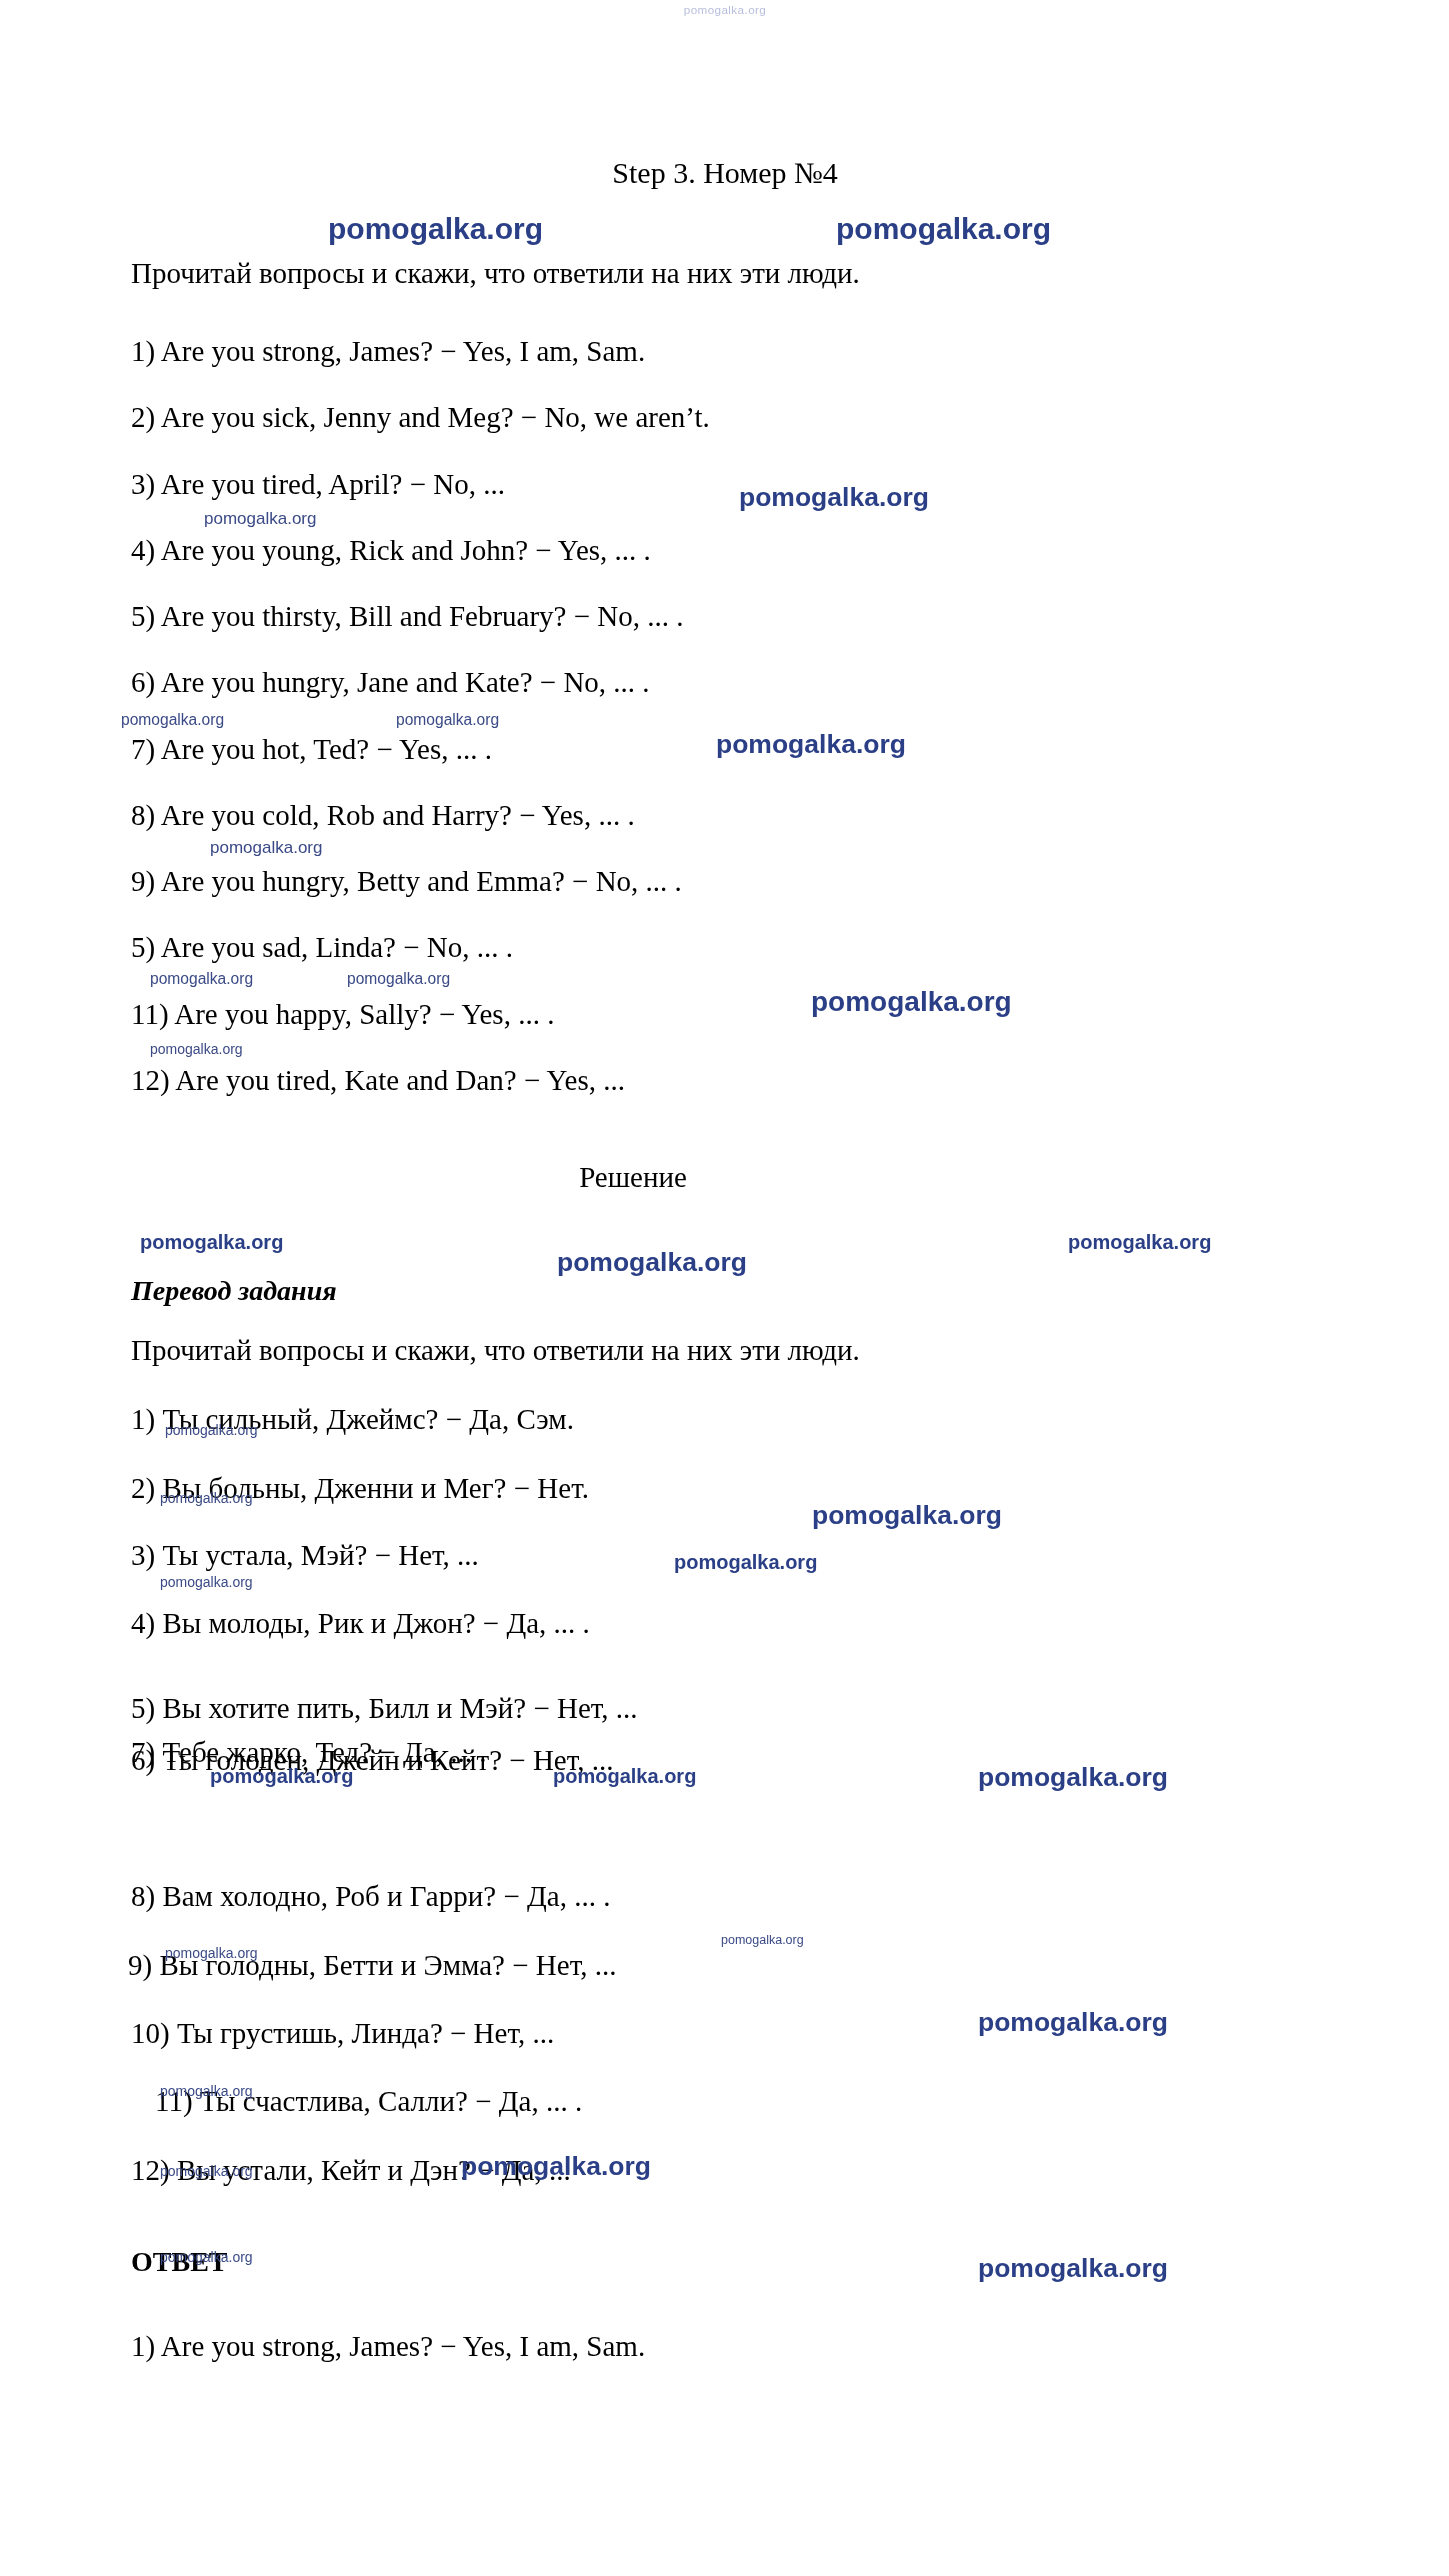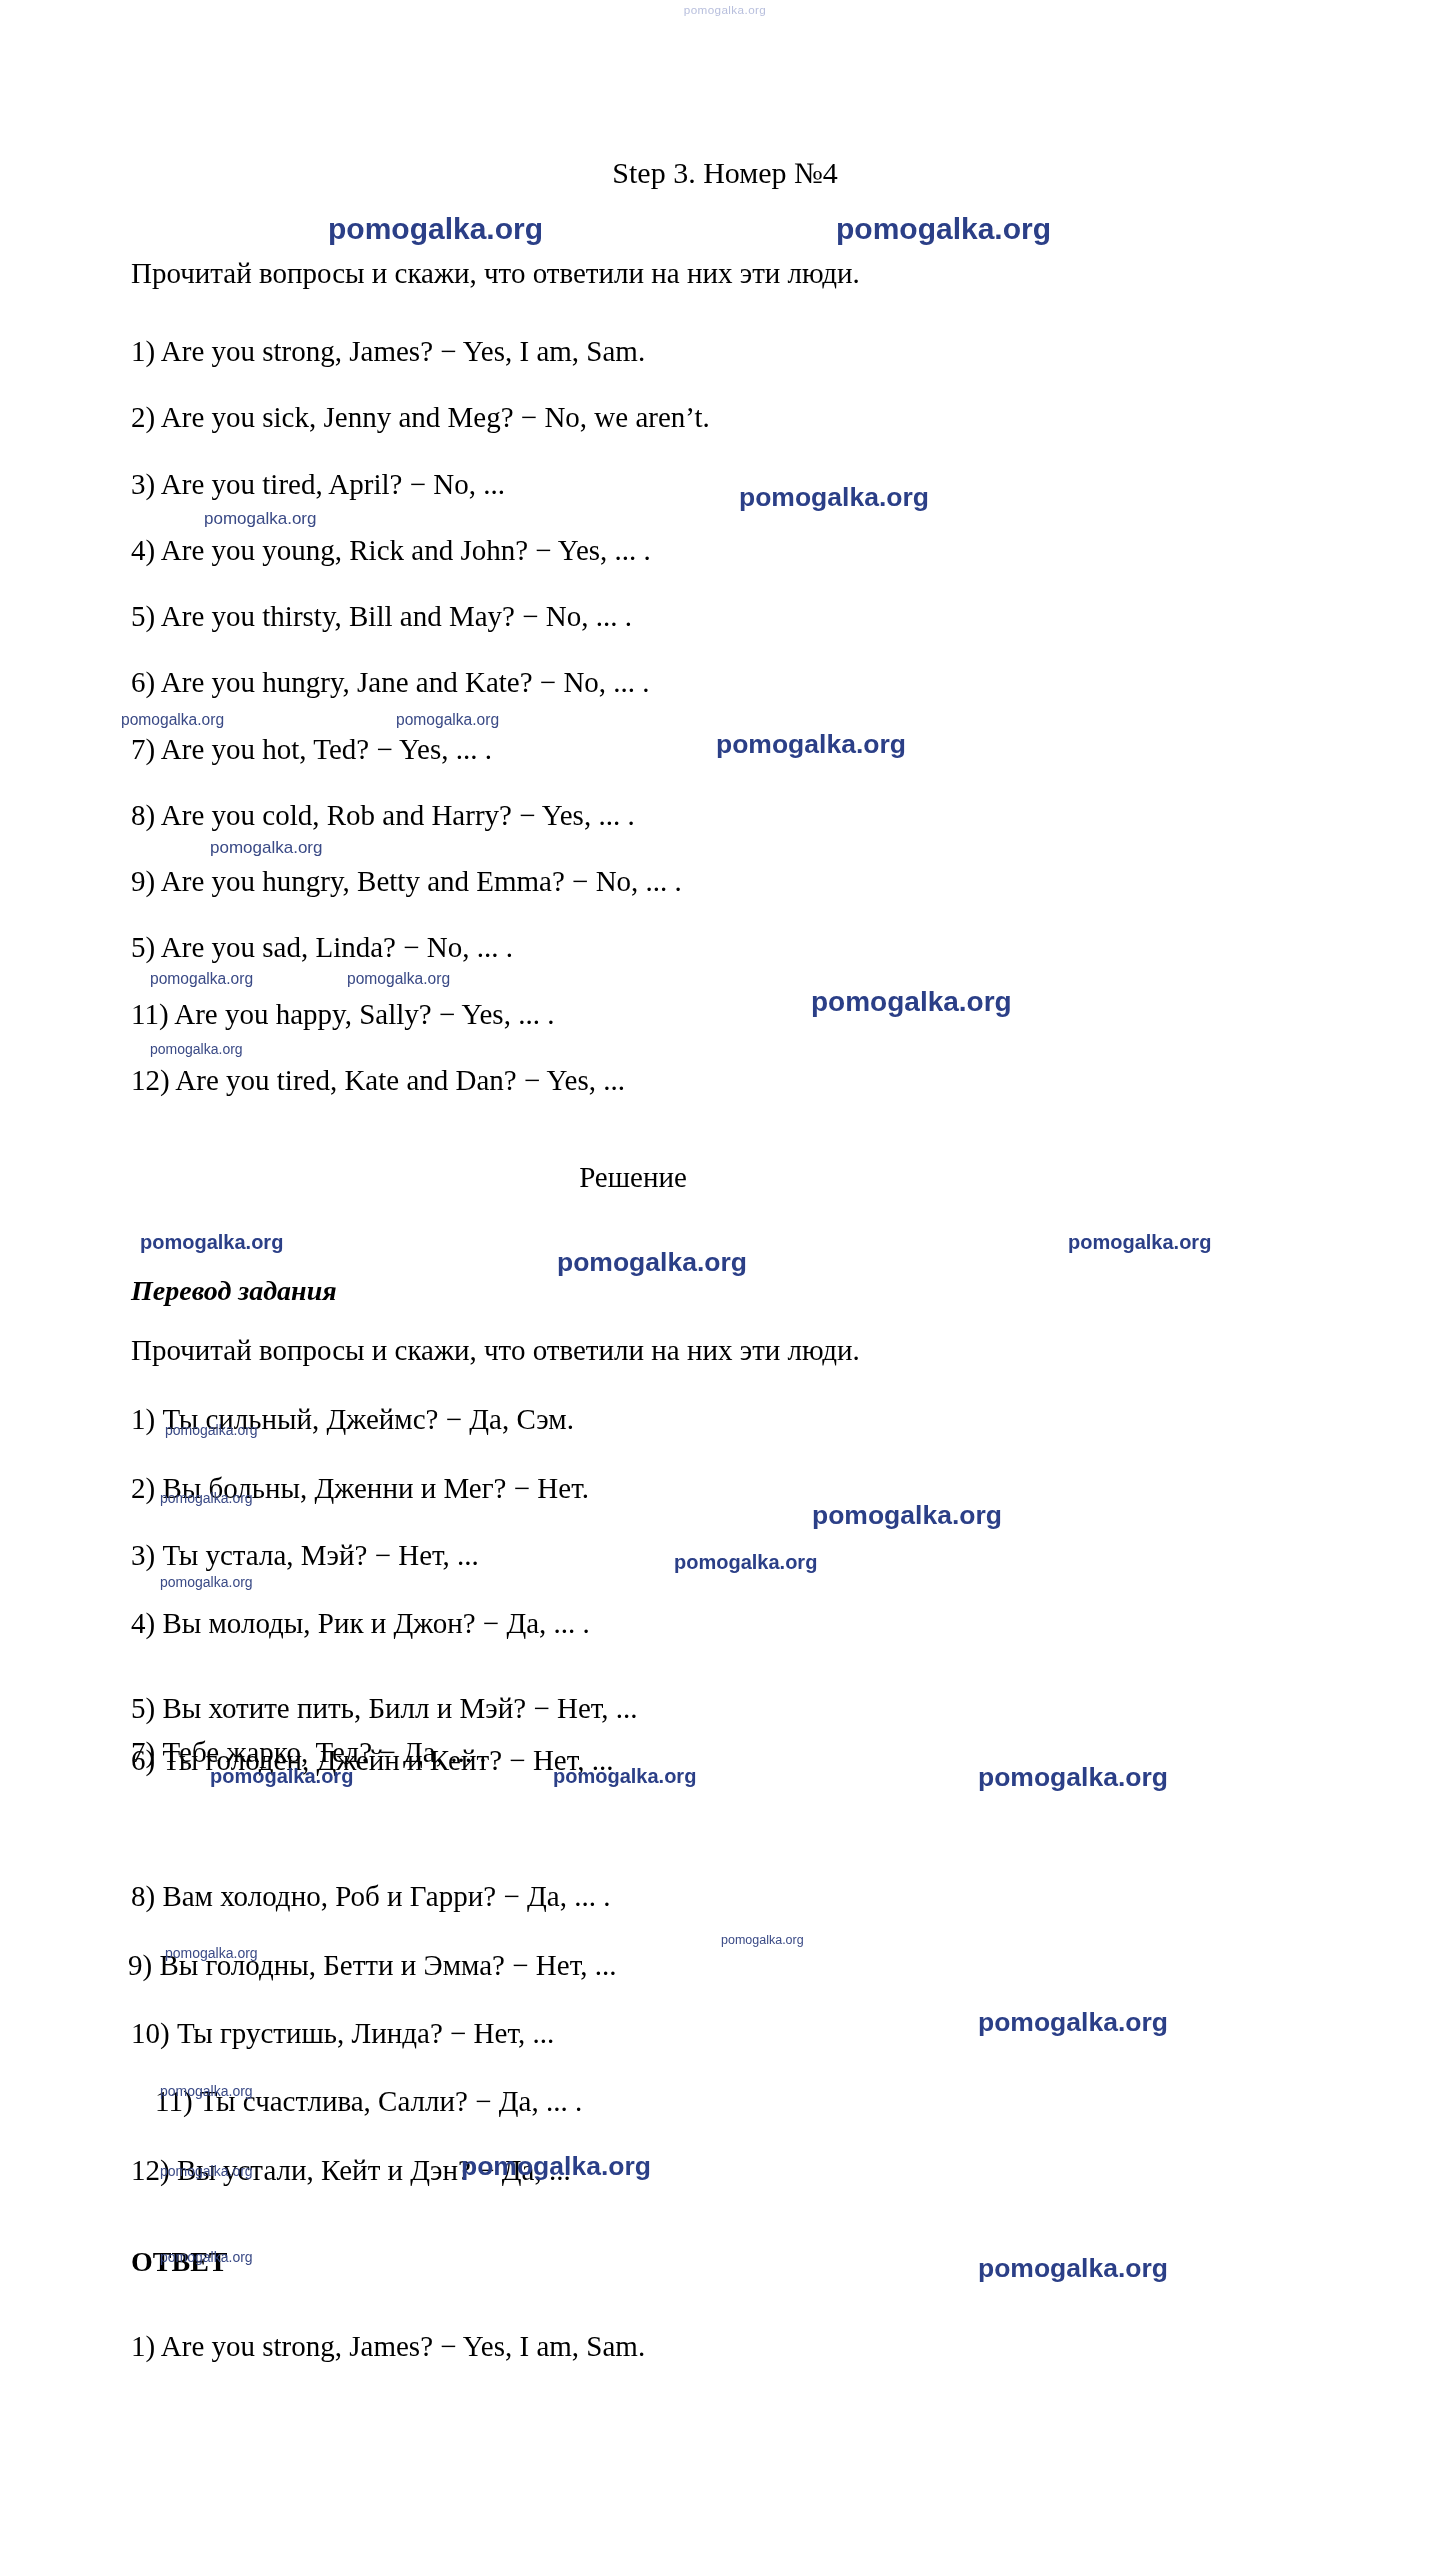--- a/index.html
+++ b/index.html
@@ -97,21 +97,21 @@
 
     <div class="title">Step 3. Номер №4</div>
 
     <div class="line" style="left:131px; top:257px;">Прочитай вопросы и скажи, что ответили на них эти люди.</div>
 
     <div id="task-items">
         <div class="line" style="left: 131px; top: 335px;">1) Are you strong, James? − Yes, I am, Sam.</div>
         <div class="line" style="left: 131px; top: 401px;">2) Are you sick, Jenny and Meg? − No, we aren’t.</div>
         <div class="line" style="left: 131px; top: 468px;">3) Are you tired, April? − No, ...</div>
         <div class="line" style="left: 131px; top: 534px;">4) Are you young, Rick and John? − Yes, ... .</div>
-        <div class="line" style="left: 131px; top: 600px;">5) Are you thirsty, Bill and May? − No, ... .</div>
+        <div class="line" style="left: 131px; top: 600px;">5) Are you thirsty, Bill and February? − No, ... .</div>
         <div class="line" style="left: 131px; top: 666px;">6) Are you hungry, Jane and Kate? − No, ... .</div>
         <div class="line" style="left: 131px; top: 733px;">7) Are you hot, Ted? − Yes, ... .</div>
         <div class="line" style="left: 131px; top: 799px;">8) Are you cold, Rob and Harry? − Yes, ... .</div>
         <div class="line" style="left: 131px; top: 865px;">9) Are you hungry, Betty and Emma? − No, ... .</div>
         <div class="line" style="left: 131px; top: 931px;">5) Are you sad, Linda? − No, ... .</div>
         <div class="line" style="left: 131px; top: 998px;">11) Are you happy, Sally? − Yes, ... .</div>
         <div class="line" style="left: 131px; top: 1064px;">12) Are you tired, Kate and Dan? − Yes, ...</div>
       </div>
 
     <div class="center-line" style="top:1161px;">Решение</div>

